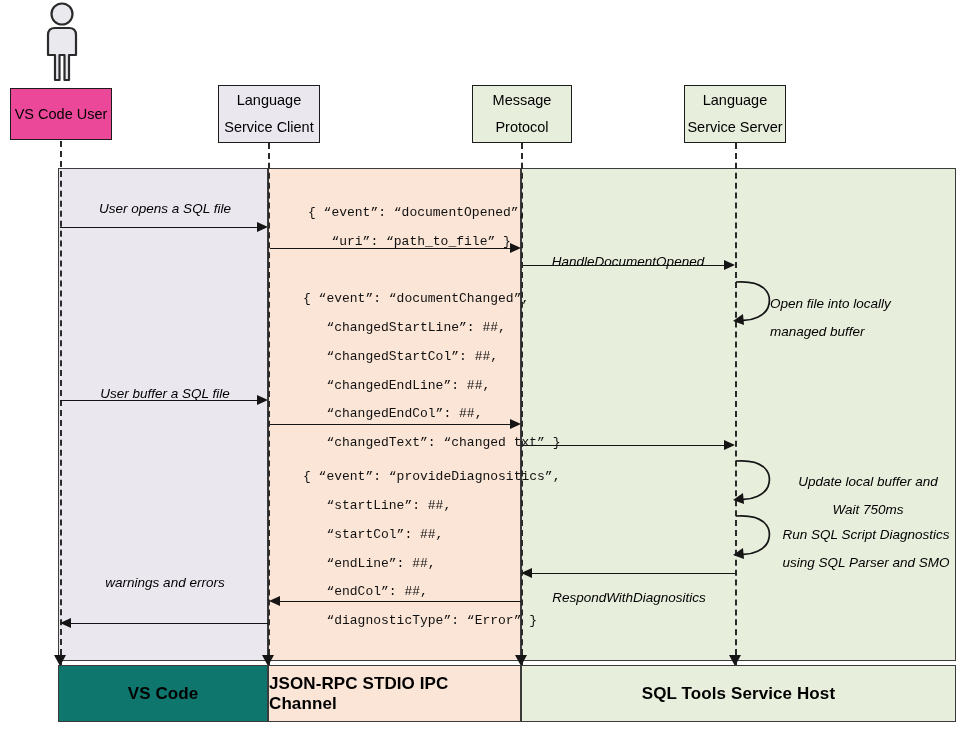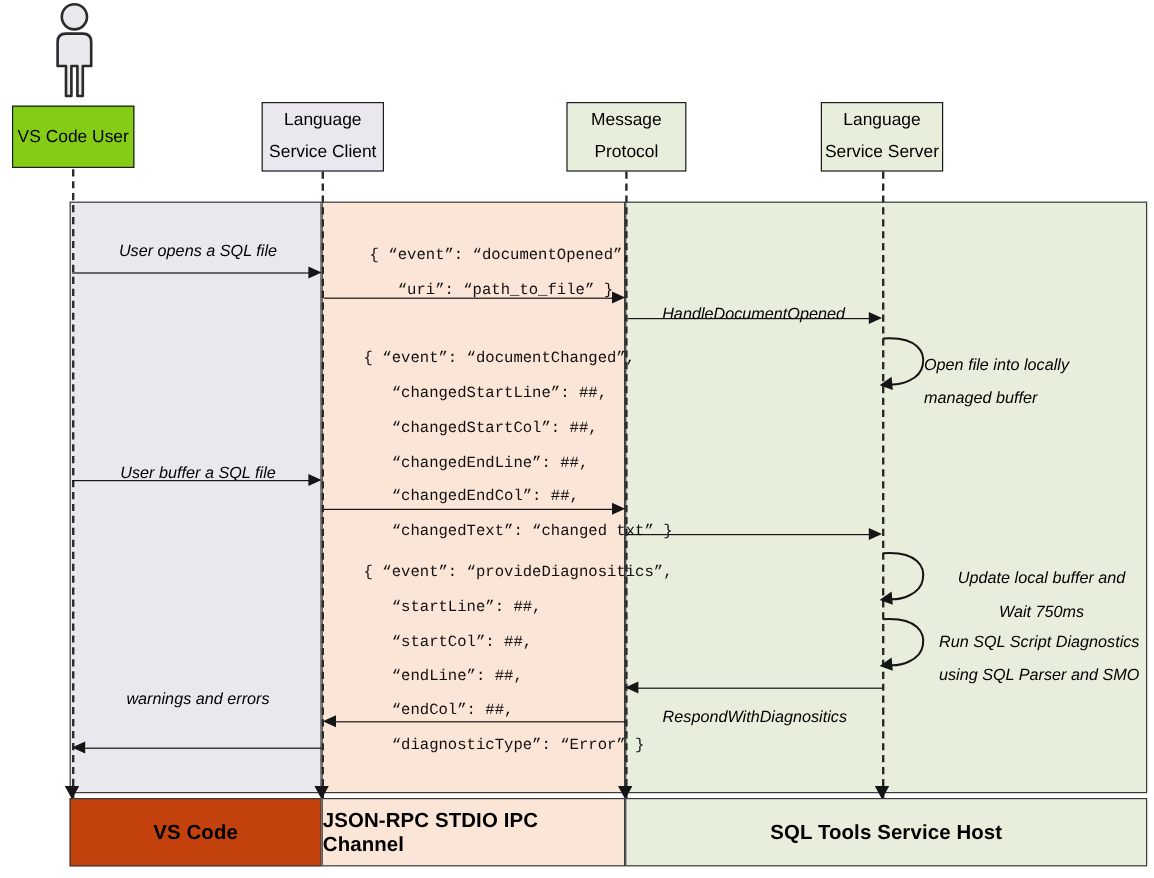--- a/index.html
+++ b/index.html
@@ -11,29 +11,29 @@
   
   .band{position:absolute;box-sizing:border-box;border:1.4px solid #3b3b3b;}
   .band-vscode {left:58px;  top:168px; width:210px; height:493px; background:#eae7ef;}
   .band-ipc    {left:268px; top:168px; width:253px; height:493px; background:#fbe5d6;}
   .band-host   {left:521px; top:168px; width:435px; height:493px; background:#e8eedc;}
 
   
   .foot{position:absolute;box-sizing:border-box;border:1.4px solid #3b3b3b;
         display:flex;align-items:center;justify-content:center;
         font-weight:bold;font-size:17px;letter-spacing:.1px;}
-  .foot-vscode{left:58px;  top:665px; width:210px; height:57px; background:#c2410c;}
+  .foot-vscode{left:58px;  top:665px; width:210px; height:57px; background:#0f766e;}
   .foot-ipc   {left:268px; top:665px; width:253px; height:57px; background:#fbe5d6;}
   .foot-host  {left:521px; top:665px; width:435px; height:57px; background:#e8eedc;}
 
   
   .lifebox{position:absolute;box-sizing:border-box;border:1.6px solid #1c1c1c;
            display:flex;flex-direction:column;align-items:center;justify-content:center;
            font-size:14.5px;line-height:1.85;text-align:center;}
-  .lb-user  {left:10px;  top:88px;  width:102px; height:52px; background:#84cc16;}
+  .lb-user  {left:10px;  top:88px;  width:102px; height:52px; background:#ec4899;}
   .lb-client{left:218px; top:85px;  width:102px; height:58px; background:#eae7ef;}
   .lb-msg   {left:472px; top:85px;  width:100px; height:58px; background:#e8eedc;}
   .lb-server{left:684px; top:85px;  width:102px; height:58px; background:#e8eedc;}
 
   
   #actor{position:absolute;left:36px;top:2px;width:52px;height:80px;}
 
   
   .lifeline{position:absolute;width:0;border-left:2.2px dashed #2a2a2a;}
 

